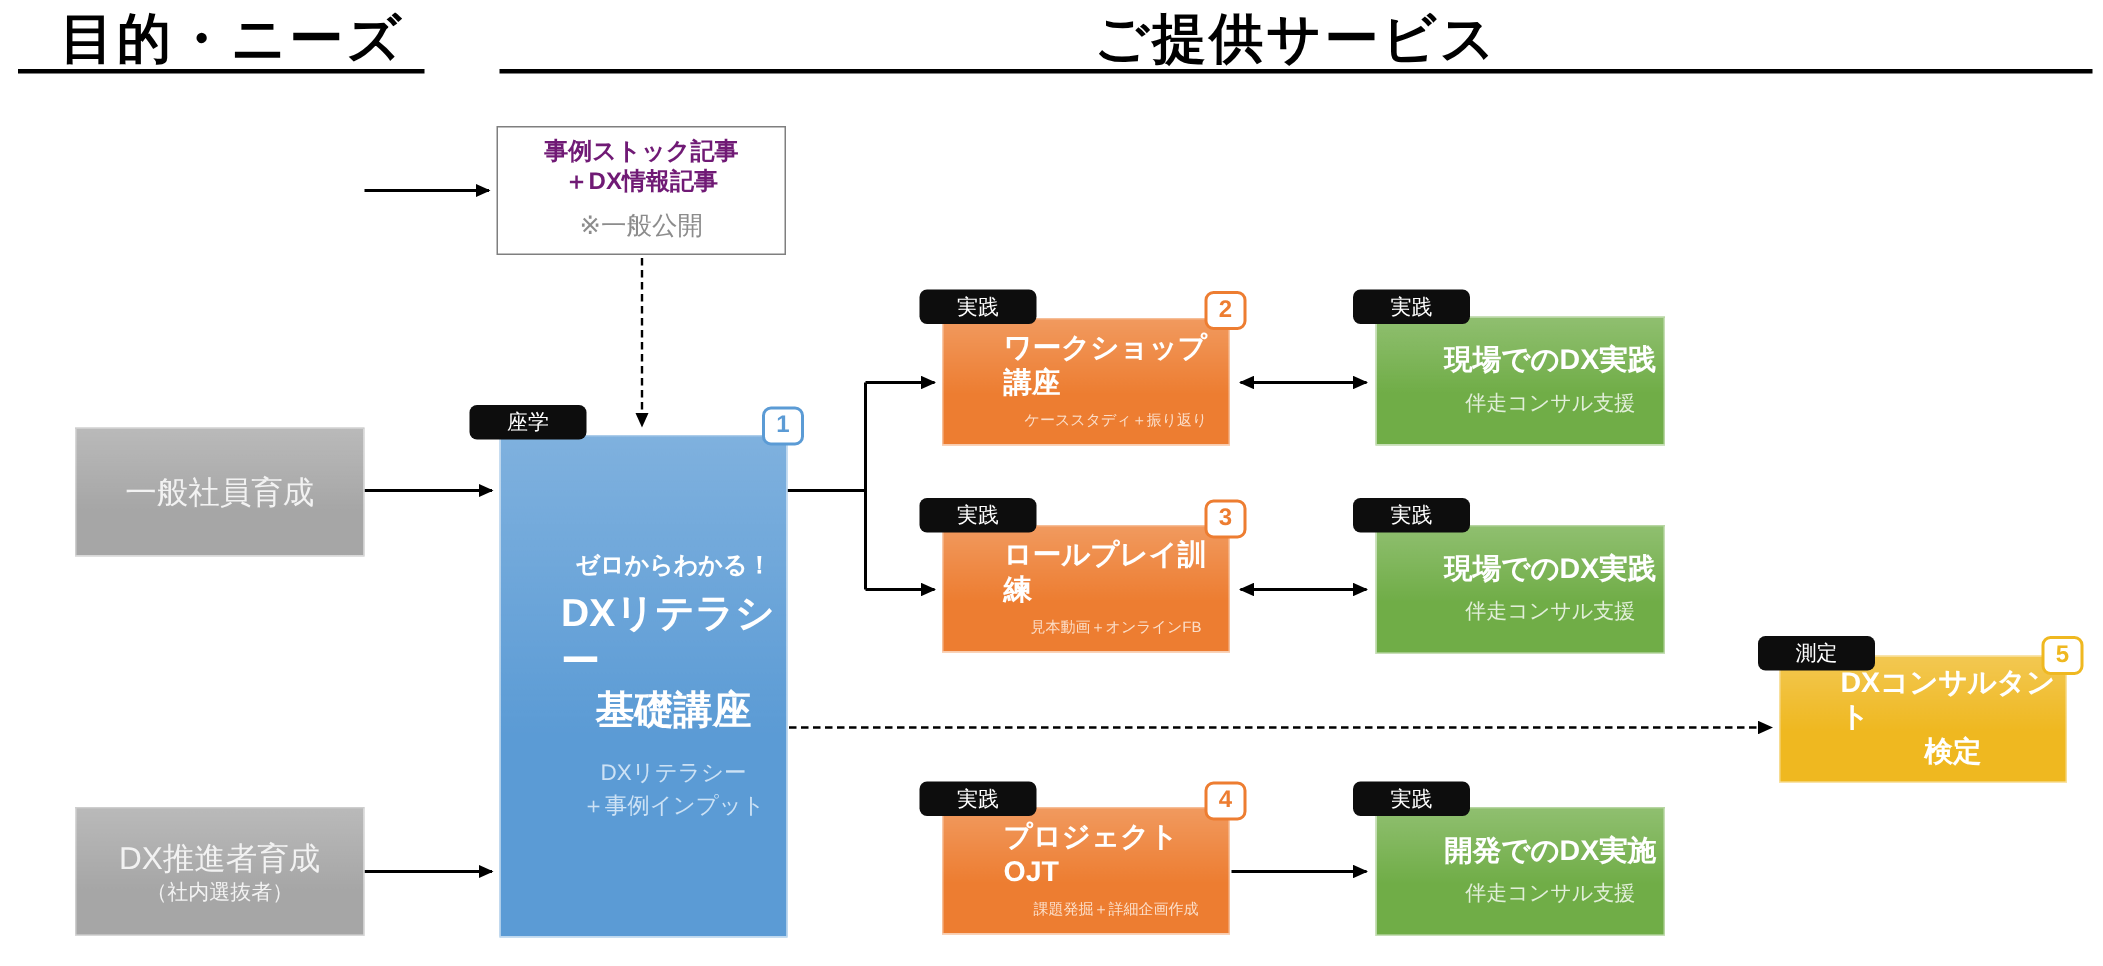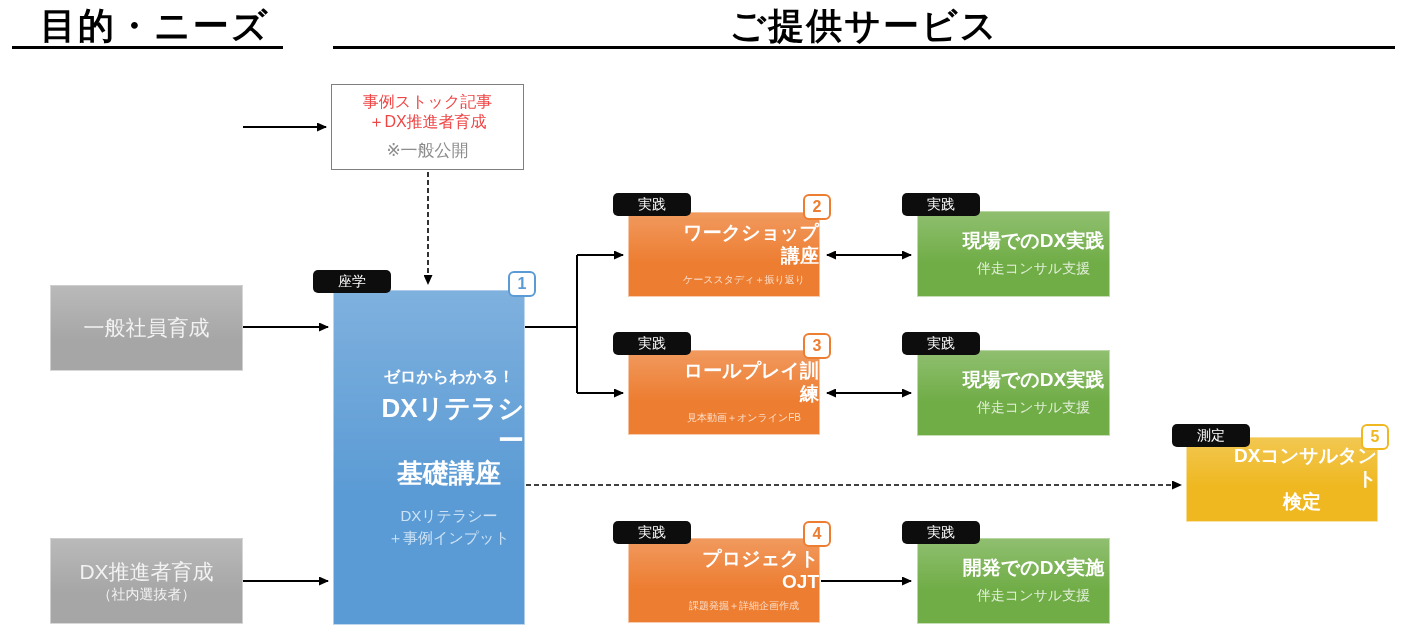--- a/index.html
+++ b/index.html
@@ -15,26 +15,26 @@
     background-image:linear-gradient(180deg,rgba(255,255,255,.22),rgba(255,255,255,0) 65%);
     border:1px solid rgba(255,255,255,.45);
     color:#f2f2f2;display:flex;flex-direction:column;align-items:center;justify-content:center;
     font-size:21px;box-sizing:border-box;}
   .need-sub{font-size:14px;margin-top:0;}
 
   
   .article-box{position:absolute;left:331px;top:84px;width:193px;height:86px;background:#fff;
     border:1px solid #7f7f7f;display:flex;flex-direction:column;align-items:center;justify-content:center;
     box-sizing:border-box;}
-  .article-title{font-size:16px;font-weight:normal;color:#ef4444;line-height:1.25;}
+  .article-title{font-size:16px;font-weight:bold;color:#701a75;line-height:1.25;}
   .article-note{font-size:17px;color:#8c8c8c;margin-top:7px;}
 
   
   .stage{position:absolute;display:flex;flex-direction:column;align-items:center;justify-content:center;
-    color:#fff;box-sizing:border-box;text-align:right;
+    color:#fff;box-sizing:border-box;text-align:left;
     background-image:linear-gradient(180deg,rgba(255,255,255,.22),rgba(255,255,255,0) 60%);
     border:1px solid rgba(255,255,255,.5);padding-left:40px;}
   .blue-box{left:333px;top:290px;width:192px;height:335px;background-color:var(--blue);}
   .orange-box{left:628px;width:192px;height:85px;background-color:var(--orange);}
   .green-box{left:917px;width:193px;height:86px;background-color:var(--green);}
   .yellow-box{left:1186px;top:437px;width:192px;height:85px;background-color:var(--yellow);}
 
   .catch{font-size:16px;font-weight:bold;margin-bottom:4px;}
   .t-xl{font-size:26px;font-weight:bold;line-height:1.25;}
   .t-md{font-size:19px;font-weight:bold;line-height:1.2;}
@@ -97,21 +97,21 @@
   <div class="need-box" style="top:285px;">
     <div>一般社員育成</div>
   </div>
   <div class="need-box" style="top:538px;">
     <div>DX推進者育成</div>
     <div class="need-sub">（社内選抜者）</div>
   </div>
 
   <div class="article-box">
     <div class="article-title">事例ストック記事</div>
-    <div class="article-title">＋DX推進者育成</div>
+    <div class="article-title">＋DX情報記事</div>
     <div class="article-note">※一般公開</div>
   </div>
 
   <div class="stage blue-box">
     <div class="catch">ゼロからわかる！</div>
     <div class="t-xl">DXリテラシー</div>
     <div class="t-xl">基礎講座</div>
     <div class="sub-blue mt-lg">DXリテラシー</div>
     <div class="sub-blue">＋事例インプット</div>
   </div>

